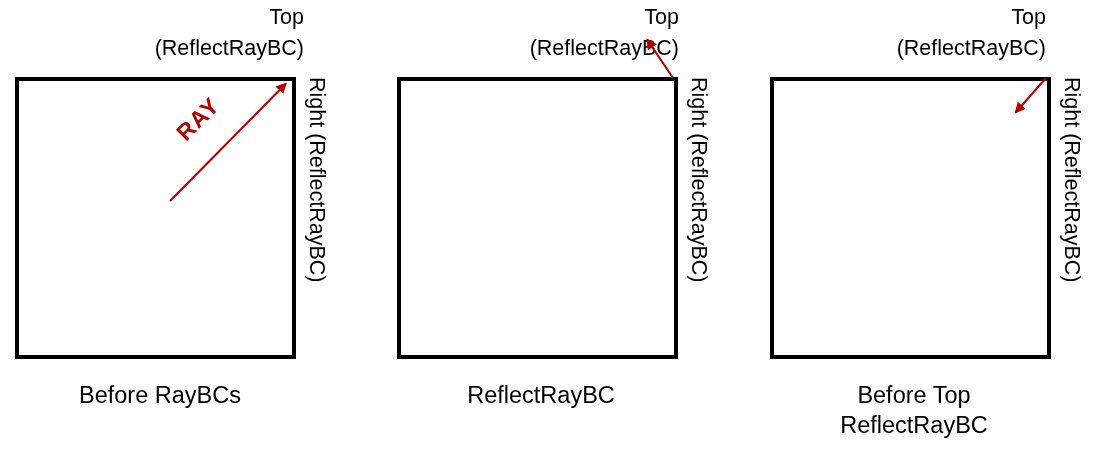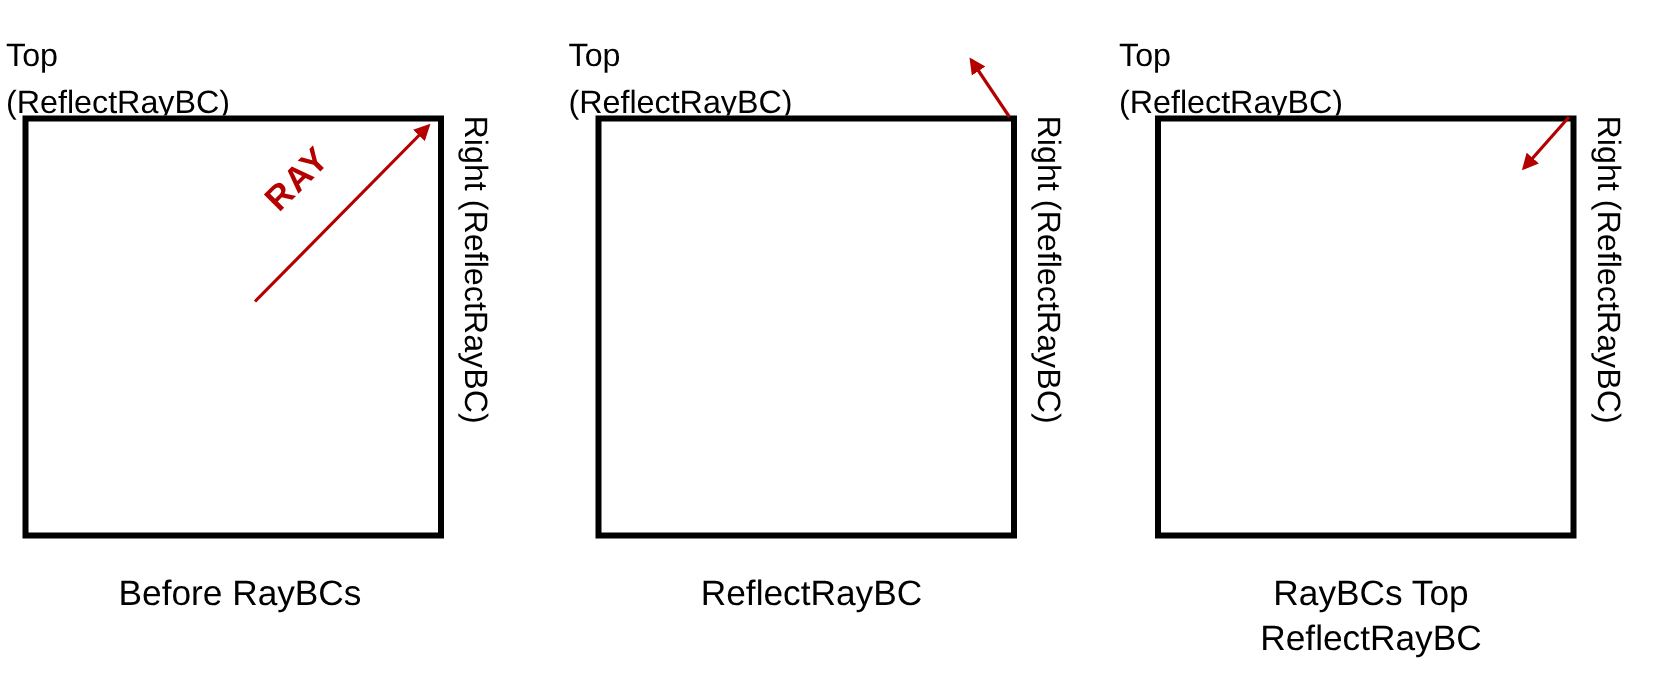--- a/index.html
+++ b/index.html
@@ -29,25 +29,24 @@
   }
   #panel-0 { left: 0px; }
   #panel-1 { left: 369px; }
   #panel-2 { left: 738px; }
 
   
   .top-label {
     position: absolute;
     top: 2px;
     width: 300px;
-    text-align: left;
+    text-align: right;
     font-size: 21.5px;
     line-height: 31px;
     letter-spacing: 0px;
-    margin-top: 20px;
   }
   #panel-0 .top-label { left: 4px; }
   #panel-1 .top-label { left: 10px; }
   #panel-2 .top-label { left: 8px; }
   .top-label .line { display: block; white-space: nowrap; }
 
   
   .box {
     position: absolute;
     top: 77px;
@@ -135,21 +134,21 @@
   </div>
 
   <div class="panel" id="panel-2">
     <div class="top-label">
       <span class="line">Top</span>
       <span class="line">(ReflectRayBC)</span>
     </div>
     <div class="box"></div>
     <div class="side-label">Right (ReflectRayBC)</div>
     <div class="caption">
-      <span class="line">RayBCs Top</span>
+      <span class="line">Before Top</span>
       <span class="line">ReflectRayBC</span>
     </div>
   </div>
 
   <svg class="arrow-layer" viewBox="0 0 1107 461" width="1107" height="461">
     <defs>
       <marker id="arrowhead" markerWidth="5.2" markerHeight="5.2" refX="4.2" refY="2.6" orient="auto" markerUnits="strokeWidth">
         <path d="M 0 0 L 5.2 2.6 L 0 5.2 z" fill="#b50000"></path>
       </marker>
     </defs>

